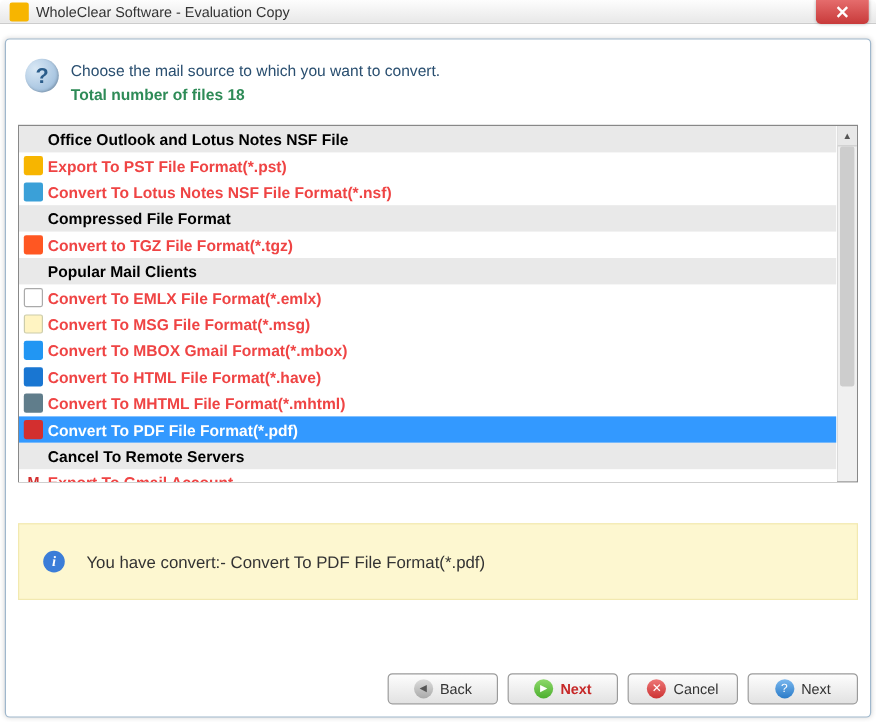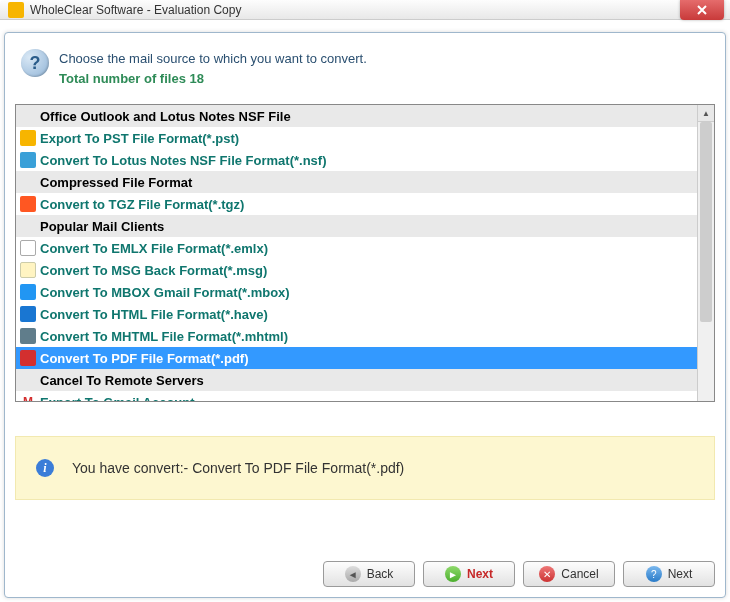--- a/index.html
+++ b/index.html
@@ -22,21 +22,21 @@
 .instruction-text { color:#2a4f70; font-size:13px; line-height:1.5; }
 .file-count { color:#2e8b57; font-weight:bold;text-align:center; }
 
 
 .listbox-wrap { flex:0 0 auto; border:1px solid #888; height:298px; display:flex; margin-top:4px; }
 .listbox { flex:1; overflow-y:auto; background:#fff; }
 .scrollbar { width:17px; background:#f0f0f0; border-left:1px solid #ccc; position:relative; }
 .scroll-up { width:100%; height:17px; background:#e8e8e8; display:flex; align-items:center; justify-content:center; font-size:8px; color:#555; border-bottom:1px solid #ccc; }
 .scroll-thumb { position:absolute; top:17px; left:2px; right:2px; height:200px; background:#cdcdcd; border-radius:2px; }
 
-.row { height:22px; display:flex; align-items:center; padding:0 4px; font-size:13px; font-weight:bold; color:#0f766e; cursor:pointer; }
+.row { height:22px; display:flex; align-items:center; padding:0 4px; font-size:13px; font-weight:bold; color:#ef4444; cursor:pointer; }
 .row.header { background:#e9e9e9; color:#000; padding-left:24px; cursor:default; }
 .row .icon { width:16px; height:16px; margin-right:4px; flex-shrink:0; display:flex; align-items:center; justify-content:center; font-size:11px; border-radius:2px; }
 .row.selected { background:#3399ff; color:#fff; }
 
 
 .ico-pst { background:#f7b500; color:#fff; }
 .ico-nsf { background:#3aa0d8; color:#fff; }
 .ico-tgz { background:#ff5722; color:#fff; border-radius:50%; }
 .ico-emlx { background:#fff; border:1px solid #aaa; }
 .ico-msg { background:#fff4c2; border:1px solid #cca; }
@@ -110,21 +110,21 @@
           </div>
       <div class="row header">
             <span>Popular Mail Clients</span>
           </div>
       <div class="row">
             <div class="icon ico-emlx"></div>
             <span>Convert To EMLX File Format(*.emlx)</span>
           </div>
       <div class="row">
             <div class="icon ico-msg"></div>
-            <span>Convert To MSG Back Format(*.msg)</span>
+            <span>Convert To MSG File Format(*.msg)</span>
           </div>
       <div class="row">
             <div class="icon ico-mbox"></div>
             <span>Convert To MBOX Gmail Format(*.mbox)</span>
           </div>
       <div class="row">
             <div class="icon ico-html"></div>
             <span>Convert To HTML File Format(*.have)</span>
           </div>
       <div class="row">

